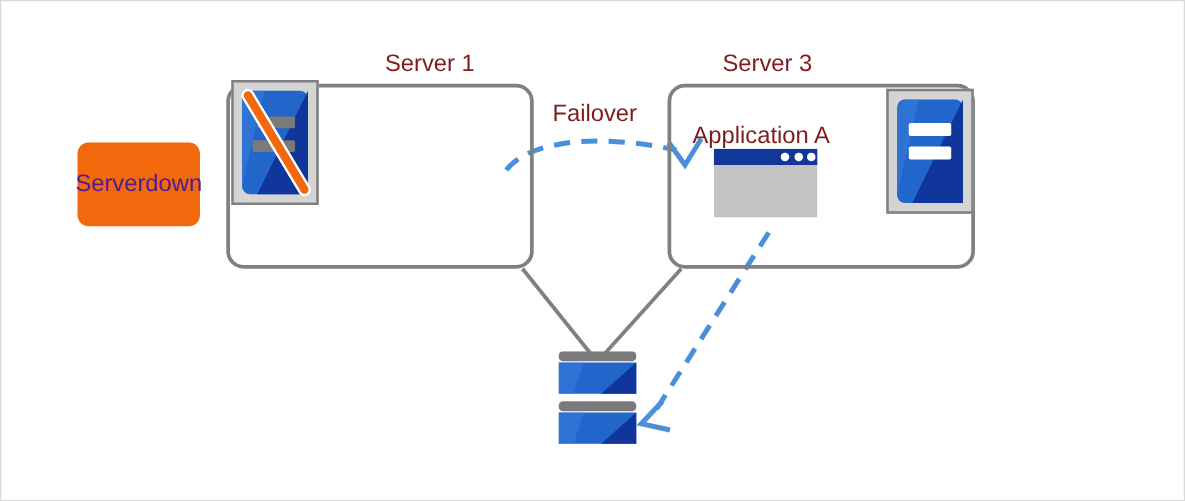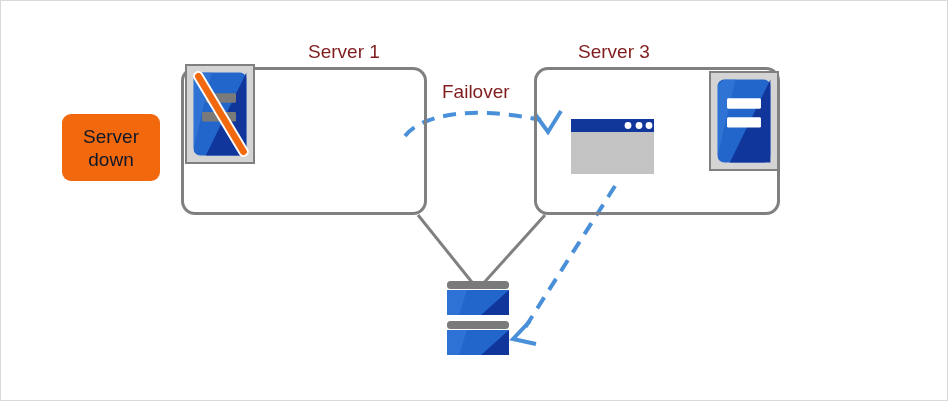--- a/index.html
+++ b/index.html
@@ -36,24 +36,24 @@
   }
   
   .status-badge {
     position: absolute;
     left: 61px;
     top: 113px;
     width: 98px;
     height: 67px;
     border-radius: 9px;
     display: flex;
-    flex-direction: column;
+    flex-direction: row;
     align-items: center;
     justify-content: center;
-    color: #0f172a;
+    color: #4c1d95;
     font-size: 19px;
     line-height: 23px;
     text-align: center;
     box-sizing: border-box;
   }
   
   .server-box {
     position: absolute;
     border: 3px solid #808080;
     border-radius: 14px;
@@ -145,20 +145,21 @@
       <line x1="12" y1="10" x2="60" y2="90" stroke="#f2690d" stroke-width="7" stroke-linecap="round"></line>
     </svg>
   </div>
 
   <div class="label" id="failover-label">Failover</div>
 
   <div class="label box-title" id="server2-title">Server 3</div>
 
   <div class="server-box" id="server2-box"></div>
 
+  <div class="label" id="app-label">Application A</div>
 
   <div id="app-window-icon">
     <svg viewBox="0 0 83 55" xmlns="http://www.w3.org/2000/svg">
       <rect x="0" y="0" width="83" height="55" fill="#c3c3c3"></rect>
       <rect x="0" y="0" width="83" height="13" fill="#12379b"></rect>
       <circle cx="57" cy="6.5" r="3.4" fill="#ffffff"></circle>
       <circle cx="68" cy="6.5" r="3.4" fill="#ffffff"></circle>
       <circle cx="78" cy="6.5" r="3.4" fill="#ffffff"></circle>
     </svg>
   </div>

